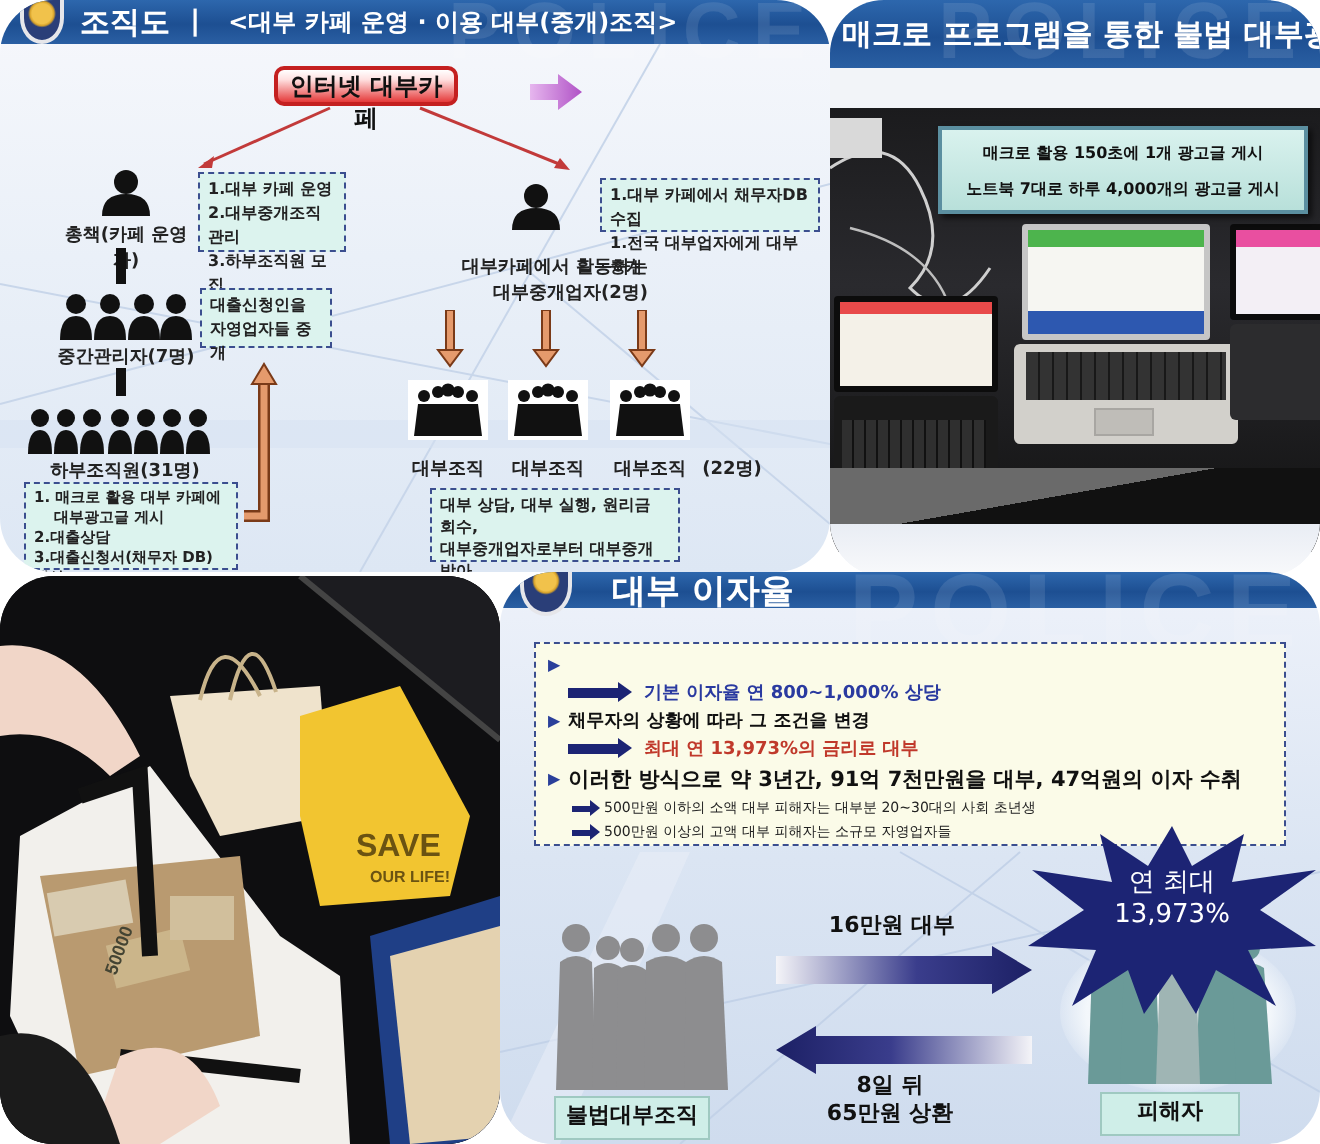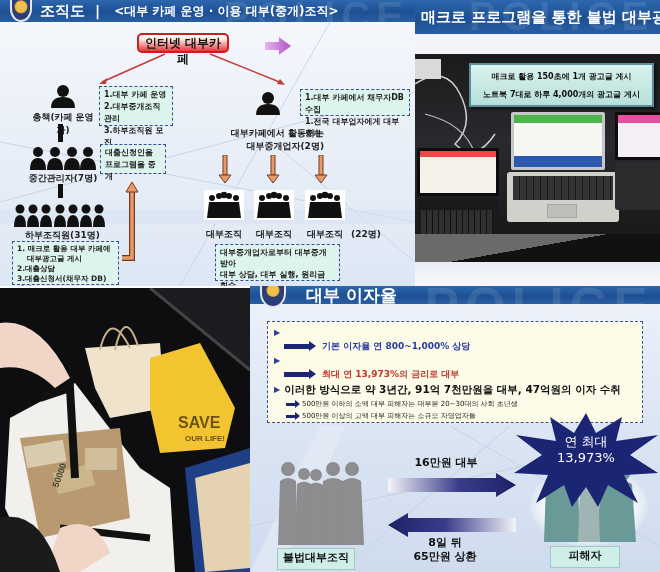--- a/index.html
+++ b/index.html
@@ -1,19 +1,19 @@
 <!DOCTYPE html>
 <html><head>
 <meta charset="utf-8">
 <style>
   * { box-sizing: border-box; margin: 0; padding: 0; }
   html, body { width: 660px; height: 572px; overflow: hidden; background: #ffffff; }
   body { position: relative; font-family: "DejaVu Sans", "Liberation Sans", sans-serif; }
 
-  .panel { position: absolute; overflow: hidden; }
+  .panel { position: absolute; overflow: hidden; border-radius: 27px; }
 
   
   .titlebar {
     position: absolute; left: 0; top: 0; right: 0; height: 24px;
     background: linear-gradient(180deg, #2d67ad 0%, #1d4f92 55%, #2a5fa3 100%);
     color: #ffffff; font-weight: bold;
     display: flex; align-items: center;
   }
   .titlebar .watermark {
     position: absolute; right: 6px; top: -6px; font-size: 40px; font-weight: bold;
@@ -169,21 +169,21 @@
         <path d="M17 24 Q17 12 25 12 Q33 12 33 24Z"></path>
       <circle cx="42" cy="6" r="5"></circle>
         <path d="M34 24 Q34 12 42 12 Q50 12 50 24Z"></path>
       <circle cx="58" cy="6" r="5"></circle>
         <path d="M50 24 Q50 12 58 12 Q66 12 66 24Z"></path>
     </g>
   </svg>
   <div class="label" style="left:28px;top:172px;width:70px;">중간관리자(7명)</div>
   <div class="note-box" style="left:100px;top:144px;width:66px;height:30px;">
     <div>대출신청인을</div>
-    <div>프로그램을 중개</div>
+    <div>자영업자들 중개</div>
   </div>
   <div class="v-bar" style="left:58px;top:184px;height:14px;"></div>
 
   <svg class="person" style="left:14px;top:203px" width="92" height="24" viewBox="0 0 92 24">
     <g fill="#111">
       <circle cx="6" cy="6" r="4.5"></circle>
         <path d="M0 24 Q0 12 6 12 Q12 12 12 24Z"></path>
       <circle cx="19" cy="6" r="4.5"></circle>
         <path d="M13 24 Q13 12 19 12 Q25 12 25 24Z"></path>
       <circle cx="32" cy="6" r="4.5"></circle>
@@ -267,22 +267,22 @@
         <circle cx="25" cy="6" r="3"></circle>
         <circle cx="32" cy="8" r="3"></circle>
         <path d="M3 28 L5 12 L35 12 L37 28Z"></path>
       </g>
   </svg>
   <div class="label" style="left:204px;top:228px;width:40px;">대부조직</div>
   <div class="label" style="left:254px;top:228px;width:40px;">대부조직</div>
   <div class="label" style="left:305px;top:228px;width:40px;">대부조직</div>
   <div class="label" style="left:348px;top:228px;width:36px;">(22명)</div>
   <div class="note-box" style="left:215px;top:244px;width:125px;height:37px;line-height:11px;">
+    <div>대부 상담, 대부 실행, 원리금 회수,</div>
     <div>대부중개업자로부터 대부중개 받아</div>
-    <div>대부 상담, 대부 실행, 원리금 회수,</div>
 
   </div>
 </div>
 
 <div class="panel" id="panel-macro">
   <div class="titlebar">
     <span style="white-space:nowrap">매크로 프로그램을 통한 불법 대부광고</span>
     <span class="watermark">POLICE</span>
   </div>
   <div class="photo">
@@ -374,20 +374,21 @@
   <div class="rate-box">
     <div class="rate-line" style="font-size:9px;font-weight:bold;color:#111;height:14px;">
       <span class="tri">▶</span>
     </div>
     <div class="rate-line" style="font-size:9px;font-weight:bold;color:#2a3aa0;height:14px;">
       <span class="bold-arrow"></span>
       <span style="margin-left:6px">기본 이자율 연 800~1,000% 상당</span>
     </div>
     <div class="rate-line" style="font-size:9px;font-weight:bold;color:#111;height:14px;">
       <span class="tri">▶</span>
+      <span>채무자의 상황에 따라 그 조건을 변경</span>
     </div>
     <div class="rate-line" style="font-size:9px;font-weight:bold;color:#c0392b;height:14px;">
       <span class="bold-arrow"></span>
       <span style="margin-left:6px">최대 연 13,973%의 금리로 대부</span>
     </div>
     <div class="rate-line" style="font-size:10.5px;font-weight:bold;color:#111;height:17px;">
       <span class="tri">▶</span>
       <span>이러한 방식으로 약 3년간, 91억 7천만원을 대부, 47억원의 이자 수취</span>
     </div>
     <div class="rate-line" style="font-size:7px;color:#222;height:12px;">

